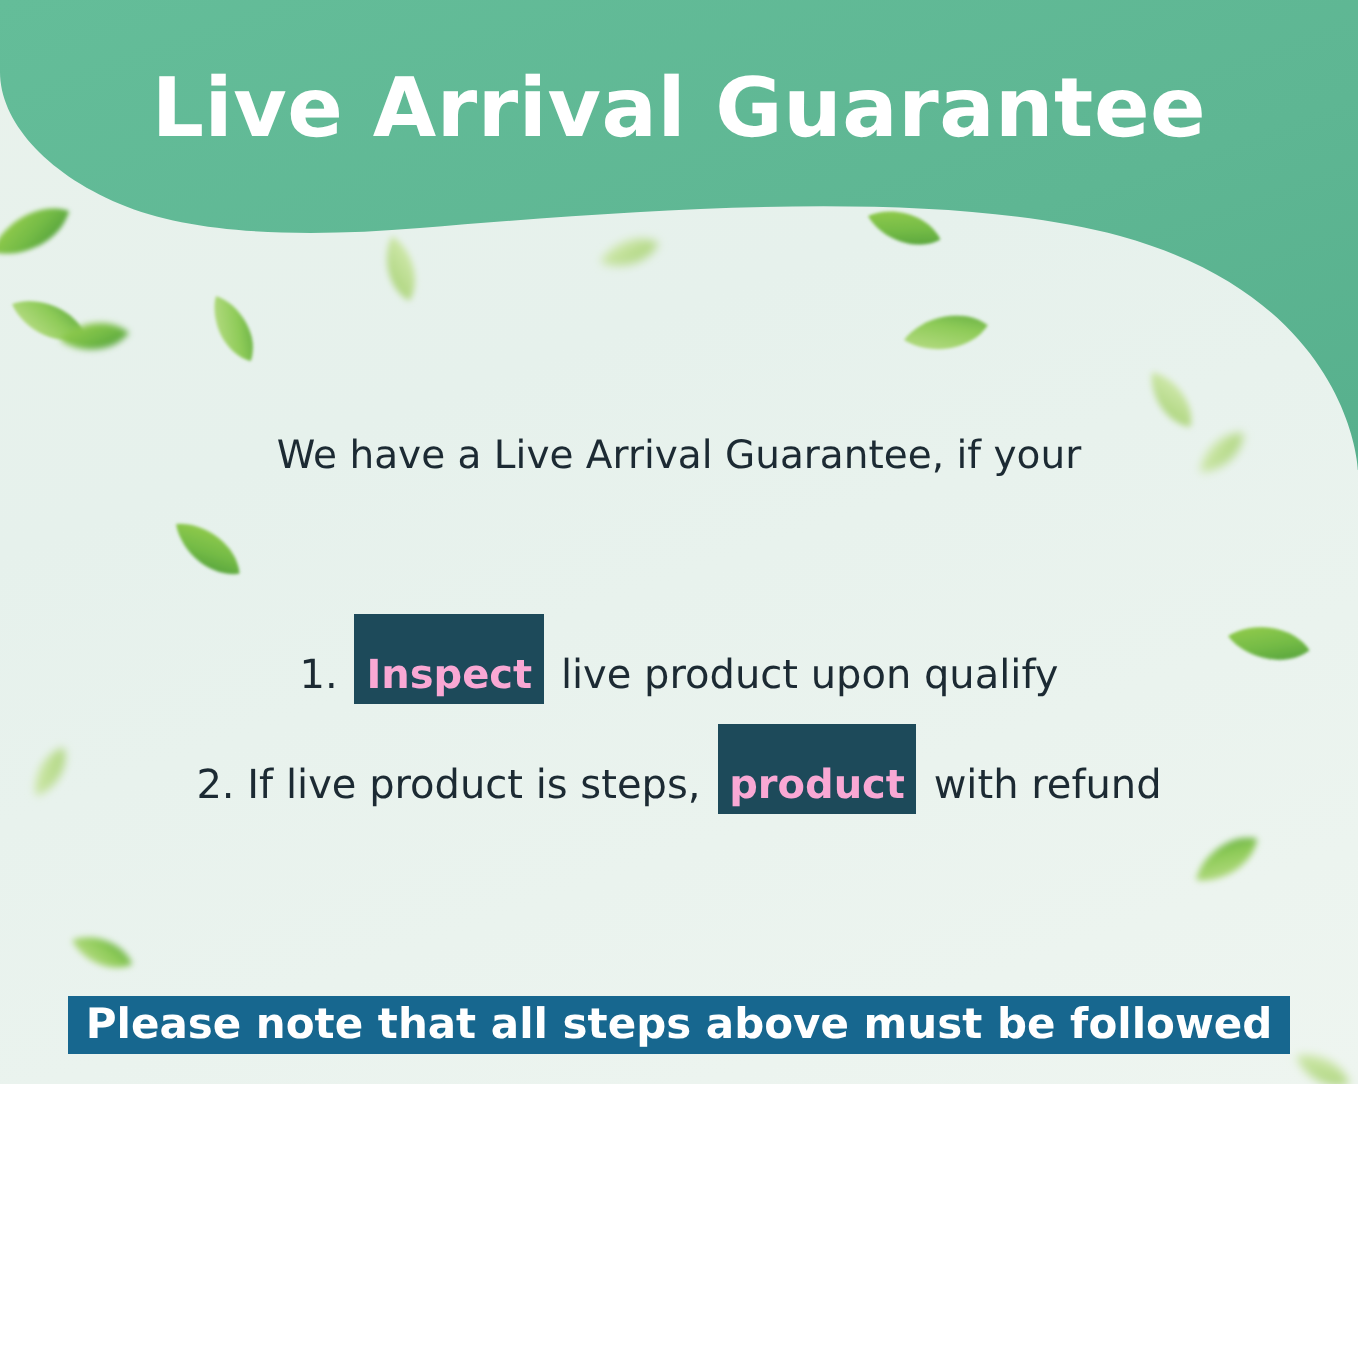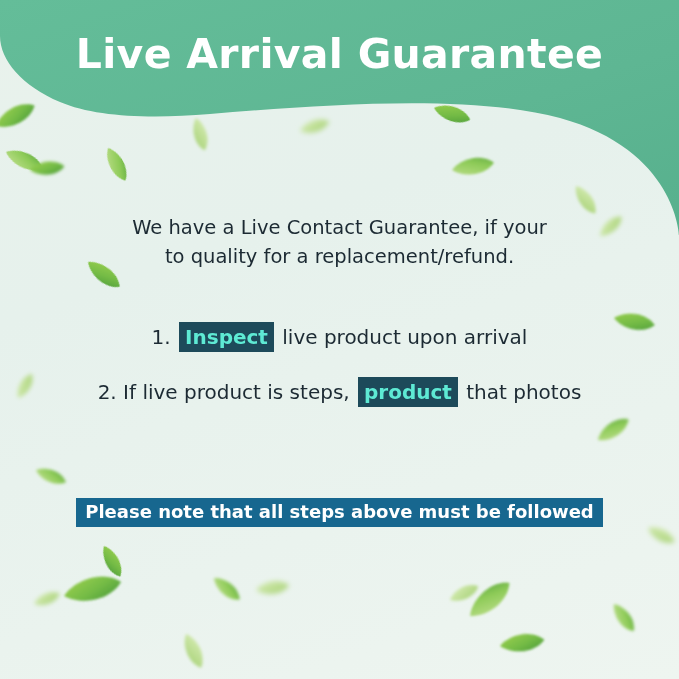--- a/index.html
+++ b/index.html
@@ -9,21 +9,21 @@
   body {
     width: 679px;
     height: 679px;
     font-family: "Liberation Sans", sans-serif;
     overflow: hidden;
   }
 
   #infographic {
     position: relative;
     width: 679px;
-    height: 679px;
+    height: 542px;
     overflow: hidden;
     background: linear-gradient(160deg, #e9f2ec 0%, #e6f1ec 35%, #eaf3ee 70%, #eef5f0 100%);
   }
 
   
   .header-shape {
     position: absolute;
     left: 0;
     top: 0;
     width: 679px;
@@ -93,39 +93,39 @@
     font-size: 20px;
     line-height: 34px;
     height: 34px;
     margin-bottom: 21px;
     white-space: nowrap;
     font-family: "DejaVu Sans", "Liberation Sans", sans-serif;
   }
   .step-num { }
   .hl-dark {
     background: #1d4a5a;
-    color: #5eead4;
+    color: #f9a8d4;
     font-weight: bold;
-    padding: 3px 6px 3px 6px;
+    padding: 18px 6px 3px 6px;
     margin: 0 2px;
   }
 
   .notes {
     position: absolute;
     left: 0;
     top: 498px;
     width: 679px;
     text-align: center;
   }
   .note-line {
     display: inline-block;
     background: #17678f;
     color: #ffffff;
     font-weight: bold;
-    font-size: 18px;
+    font-size: 21px;
     line-height: 20px;
     padding: 4px 9px 5px 9px;
     margin-bottom: 7px;
     font-family: "DejaVu Sans", "Liberation Sans", sans-serif;
     white-space: nowrap;
   }
   .note-wrap { display: block; }
 </style>
 </head>
 <body>
@@ -257,37 +257,36 @@
       <use href="#leafShape" fill="url(#lg2)"></use>
     </g>
     <g transform="translate(648,528) rotate(28) scale(0.54)" filter="url(#soft3)">
       <use href="#leafShape" fill="url(#lg3)"></use>
     </g>
   </svg>
 
   <div class="content">
 
     <div class="intro">
-      <div>We have a Live Contact Guarantee, if your</div>
-      <div>to quality for a replacement/refund.</div>
+      <div>We have a Live Arrival Guarantee, if your</div>
     </div>
 
     <div class="steps">
 
       <div class="step">
         <span class="step-num">1.</span>
         <span class="hl-dark">Inspect</span>
-        <span>live product upon arrival</span>
+        <span>live product upon qualify</span>
       </div>
 
       <div class="step">
         <span class="step-num">2.</span>
         <span>If live product is steps,</span>
         <span class="hl-dark">product</span>
-        <span>that photos</span>
+        <span>with refund</span>
       </div>
 
 
     </div>
 
     <div class="notes">
       <span class="note-wrap">
         <span class="note-line">Please note that all steps above must be followed</span>
       </span>
     </div>

